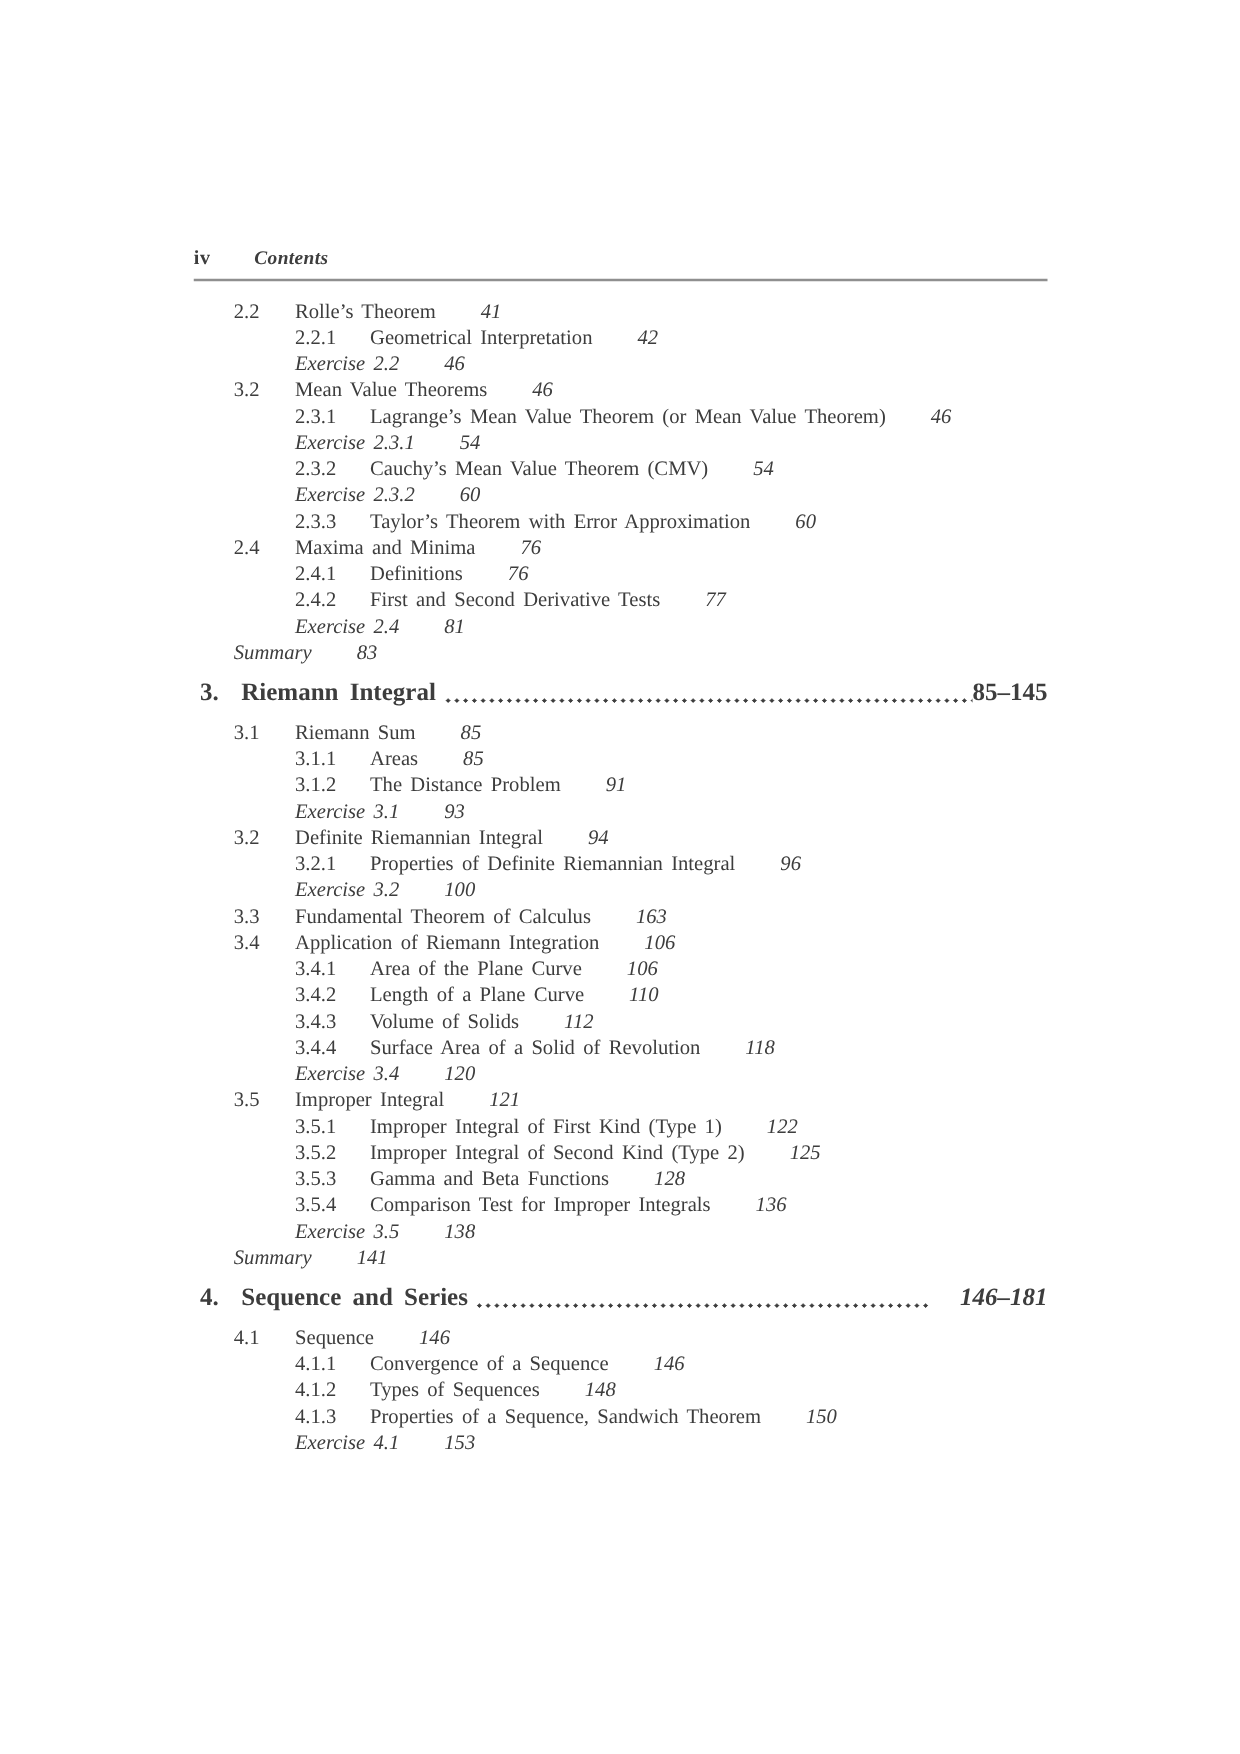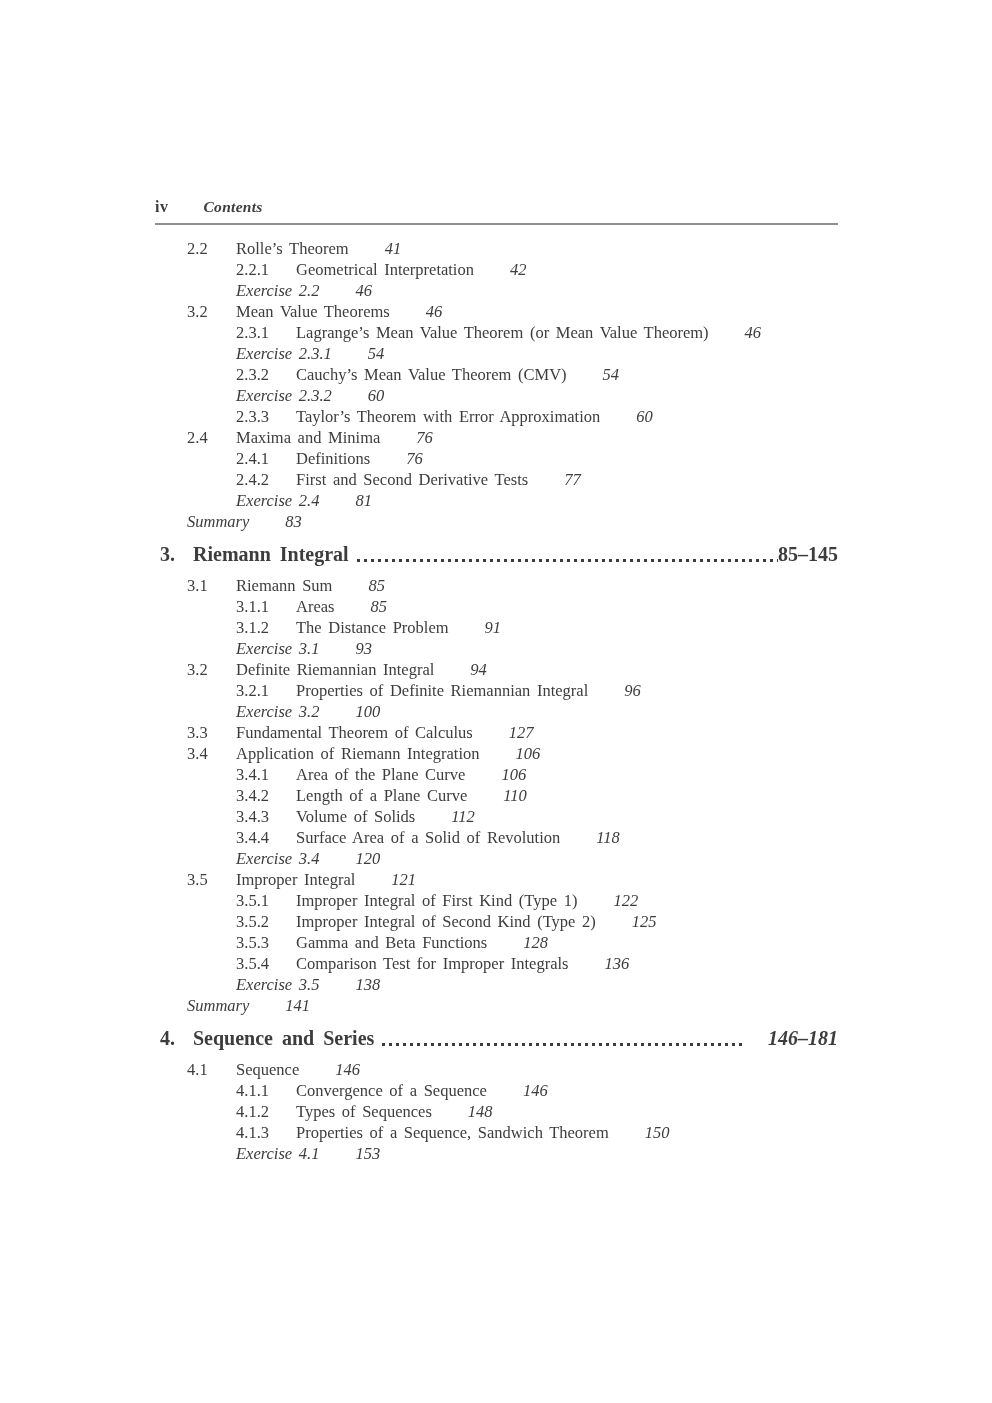--- a/index.html
+++ b/index.html
@@ -123,21 +123,21 @@
         <span class="leader"></span>
         <span class="pages">85–145</span>
       </div>
       <div class="row section"><span class="num">3.1</span><span class="title">Riemann Sum</span><span class="page">85</span></div>
       <div class="row subsection"><span class="num">3.1.1</span><span class="title">Areas</span><span class="page">85</span></div>
       <div class="row subsection"><span class="num">3.1.2</span><span class="title">The Distance Problem</span><span class="page">91</span></div>
       <div class="row exercise"><span class="title">Exercise 3.1</span><span class="page">93</span></div>
       <div class="row section"><span class="num">3.2</span><span class="title">Definite Riemannian Integral</span><span class="page">94</span></div>
       <div class="row subsection"><span class="num">3.2.1</span><span class="title">Properties of Definite Riemannian Integral</span><span class="page">96</span></div>
       <div class="row exercise"><span class="title">Exercise 3.2</span><span class="page">100</span></div>
-      <div class="row section"><span class="num">3.3</span><span class="title">Fundamental Theorem of Calculus</span><span class="page">127</span></div>
+      <div class="row section"><span class="num">3.3</span><span class="title">Fundamental Theorem of Calculus</span><span class="page">163</span></div>
       <div class="row section"><span class="num">3.4</span><span class="title">Application of Riemann Integration</span><span class="page">106</span></div>
       <div class="row subsection"><span class="num">3.4.1</span><span class="title">Area of the Plane Curve</span><span class="page">106</span></div>
       <div class="row subsection"><span class="num">3.4.2</span><span class="title">Length of a Plane Curve</span><span class="page">110</span></div>
       <div class="row subsection"><span class="num">3.4.3</span><span class="title">Volume of Solids</span><span class="page">112</span></div>
       <div class="row subsection"><span class="num">3.4.4</span><span class="title">Surface Area of a Solid of Revolution</span><span class="page">118</span></div>
       <div class="row exercise"><span class="title">Exercise 3.4</span><span class="page">120</span></div>
       <div class="row section"><span class="num">3.5</span><span class="title">Improper Integral</span><span class="page">121</span></div>
       <div class="row subsection"><span class="num">3.5.1</span><span class="title">Improper Integral of First Kind (Type 1)</span><span class="page">122</span></div>
       <div class="row subsection"><span class="num">3.5.2</span><span class="title">Improper Integral of Second Kind (Type 2)</span><span class="page">125</span></div>
       <div class="row subsection"><span class="num">3.5.3</span><span class="title">Gamma and Beta Functions</span><span class="page">128</span></div>

